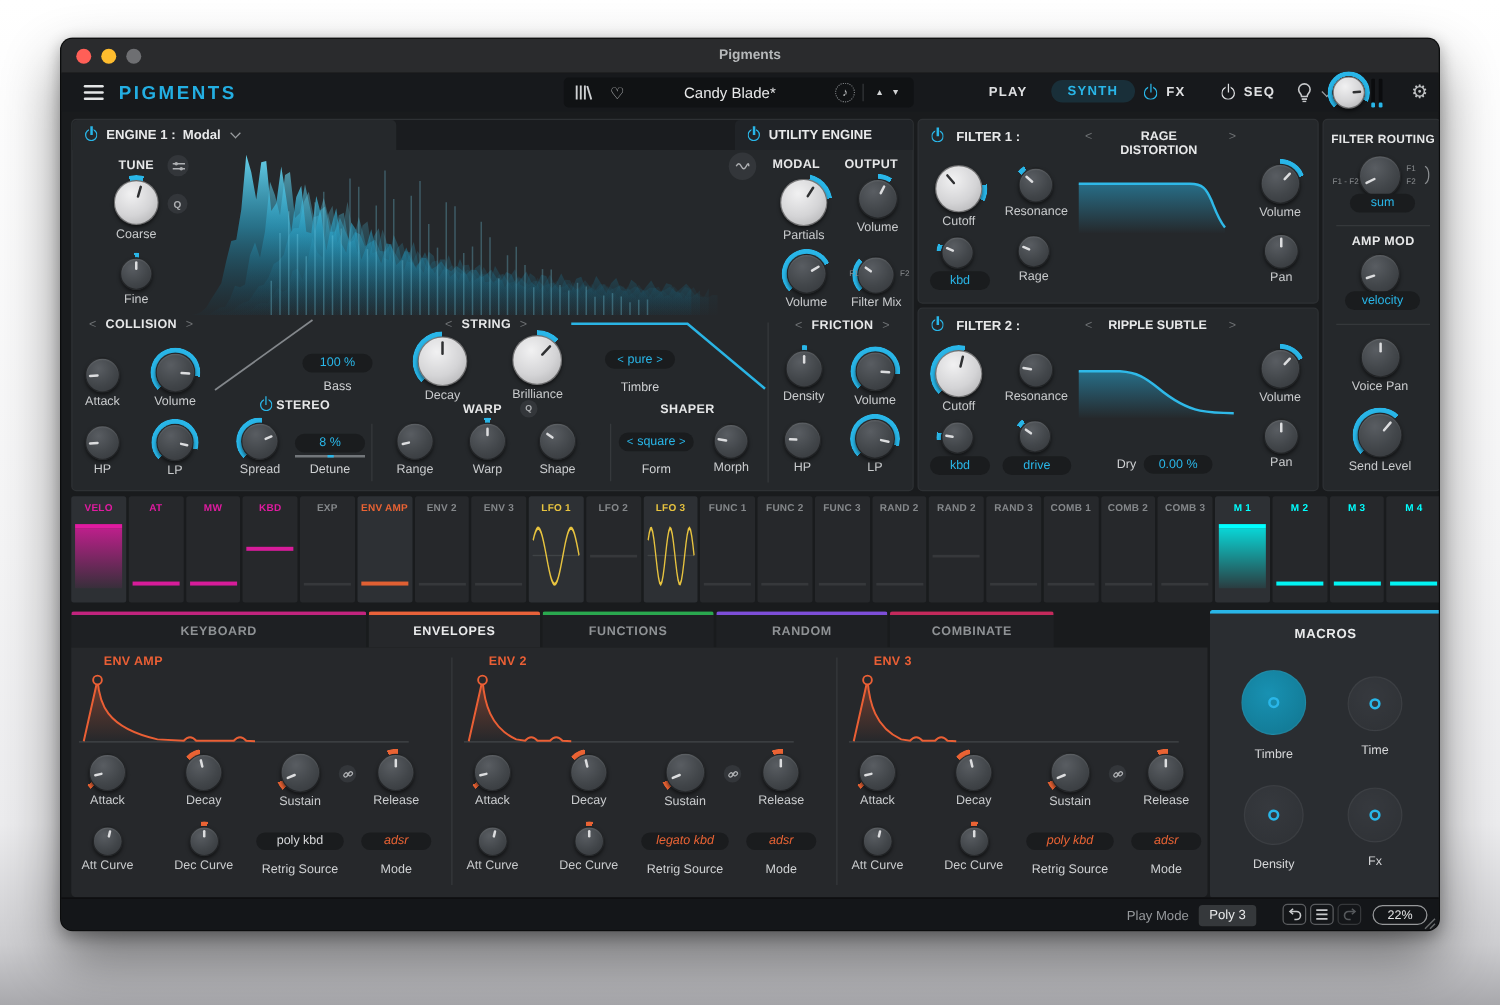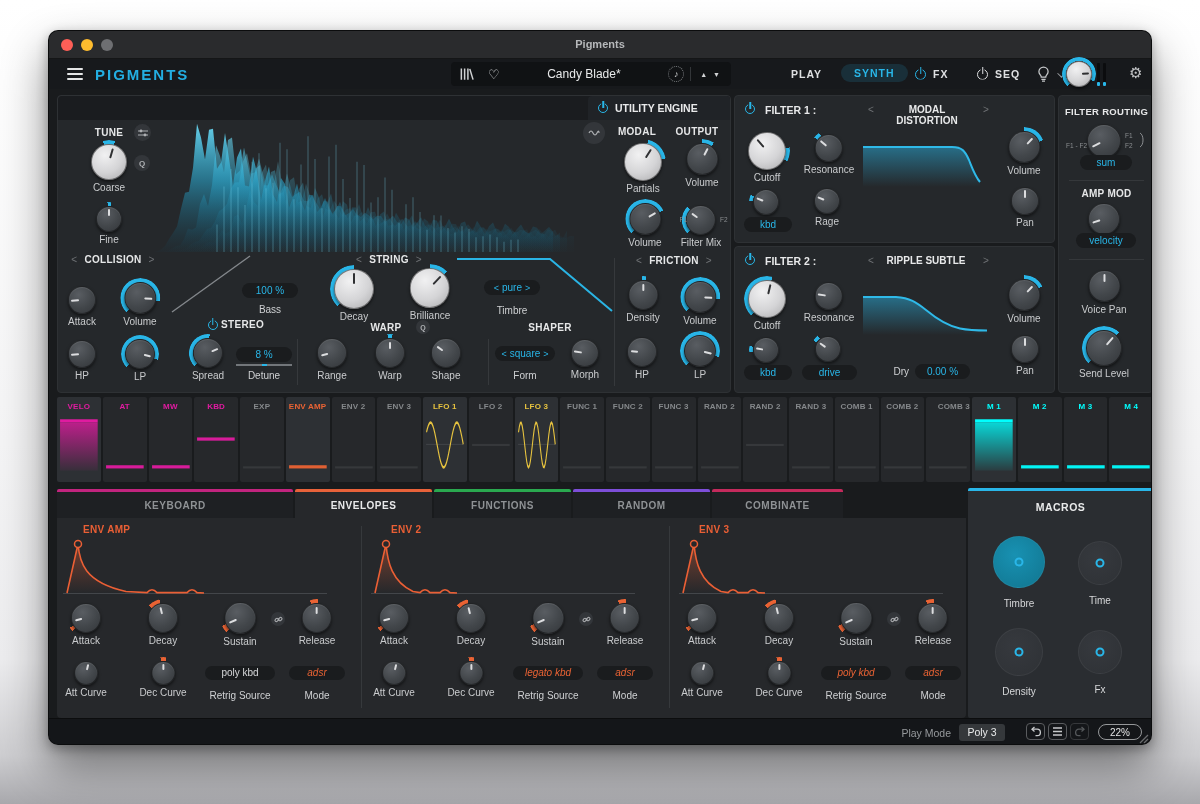--- a/index.html
+++ b/index.html
@@ -241,20 +241,25 @@
           <line x1="330" x2="330" y1="140" y2="124.3" stroke="#7edff8" stroke-width="1.2" opacity=".28"></line>
           <line x1="337" x2="337" y1="140" y2="122.5" stroke="#7edff8" stroke-width="1.2" opacity=".28"></line>
           <line x1="344" x2="344" y1="140" y2="125.2" stroke="#7edff8" stroke-width="1.2" opacity=".28"></line>
           <line x1="351" x2="351" y1="140" y2="129.8" stroke="#7edff8" stroke-width="1.2" opacity=".28"></line>
           <line x1="358" x2="358" y1="140" y2="127.7" stroke="#7edff8" stroke-width="1.2" opacity=".28"></line>
           <line x1="365" x2="365" y1="140" y2="127.6" stroke="#7edff8" stroke-width="1.2" opacity=".28"></line>
           <polyline points="19,200 97,144" stroke="#83878b" stroke-width="1.4" fill="none"></polyline>
           <polyline points="304,147 397,147 459,199" stroke="#2ab4e4" stroke-width="2" fill="none"></polyline>
         </svg>
       <div class="etabs">
+        <div class="etab active" style="left:0;width:259px">
+          <span class="pwr sm cyan"></span>
+          <span class="t1"><span>ENGINE 1 :</span>&nbsp;&nbsp;<span>Modal</span></span>
+          <span class="chev"></span>
+        </div>
         <div class="etab" style="left:530px;width:144px">
           <span class="pwr sm cyan"></span>
           <span class="t1">UTILITY ENGINE</span>
         </div>
       </div>
 
       <div class="sect" style="left:18px;top:31px;width:66px">TUNE</div>
       <div class="cbtn" style="left:76px;top:28px;width:17px;height:17px">
         <svg width="10" height="8" viewBox="0 0 10 8">
             <line x1="0" y1="2" x2="10" y2="2" stroke="#aeb0b3" stroke-width="1.2"></line>
@@ -578,21 +583,21 @@
             </div>
             <div class="klab">LP</div>
           </div>
         </div>
     </div>
 
     <div class="panel" style="left:685px;top:64px;width:321px;height:148px">
       <span class="pwr sm cyan" style="position:absolute;left:10px;top:8px"></span>
       <div class="fhead" style="left:30px">FILTER 1 :</div>
       <div class="farr" style="left:133px">&lt;</div>
-      <div class="fhead" style="left:150px;width:84px;text-align:center;font-size:10px">MODAL DISTORTION</div>
+      <div class="fhead" style="left:150px;width:84px;text-align:center;font-size:10px">RAGE DISTORTION</div>
       <div class="farr" style="left:248px">&gt;</div>
       <div data-knob="filter1.cutoff" style="left:32px;top:36px">
           <div class="knob">
             <div class="kwrap" style="width: 38px; height: 38px;">
               <div class="kring" style="background: conic-gradient(from 441deg, rgb(41, 182, 232) 35.1deg, transparent 35.1deg);"></div>
               <div class="kcap light">
                 <div class="ktc" style="transform: rotate(-40.5deg);">
                   <div class="ktick"></div>
                 </div>
               </div>
@@ -951,21 +956,21 @@
             <rect x="7" y="48" width="86" height="2" fill="#c8cacd" opacity="0.1"></rect>
           </svg>
         </div>
         <div class="mslot">
           <div class="ml" style="color: rgb(133, 136, 139);">COMB 2</div>
           <svg viewBox="0 0 100 58" preserveAspectRatio="none">
             <rect x="7" y="48" width="86" height="2" fill="#c8cacd" opacity="0.1"></rect>
           </svg>
         </div>
         <div class="mslot">
-          <div class="ml" style="color: rgb(133, 136, 139); text-align: right;">COMB 3</div>
+          <div class="ml" style="color: rgb(133, 136, 139);">COMB 3</div>
           <svg viewBox="0 0 100 58" preserveAspectRatio="none">
             <rect x="7" y="48" width="86" height="2" fill="#c8cacd" opacity="0.1"></rect>
           </svg>
         </div>
         <div class="mslot hot">
           <div class="ml" style="color: cyan;">M 1</div>
           <svg viewBox="0 0 100 58" preserveAspectRatio="none">
             <defs>
               <linearGradient id="mg3" x1="0" y1="0" x2="0" y2="1">
         <stop offset="0" stop-color="cyan" stop-opacity=".8"></stop>

